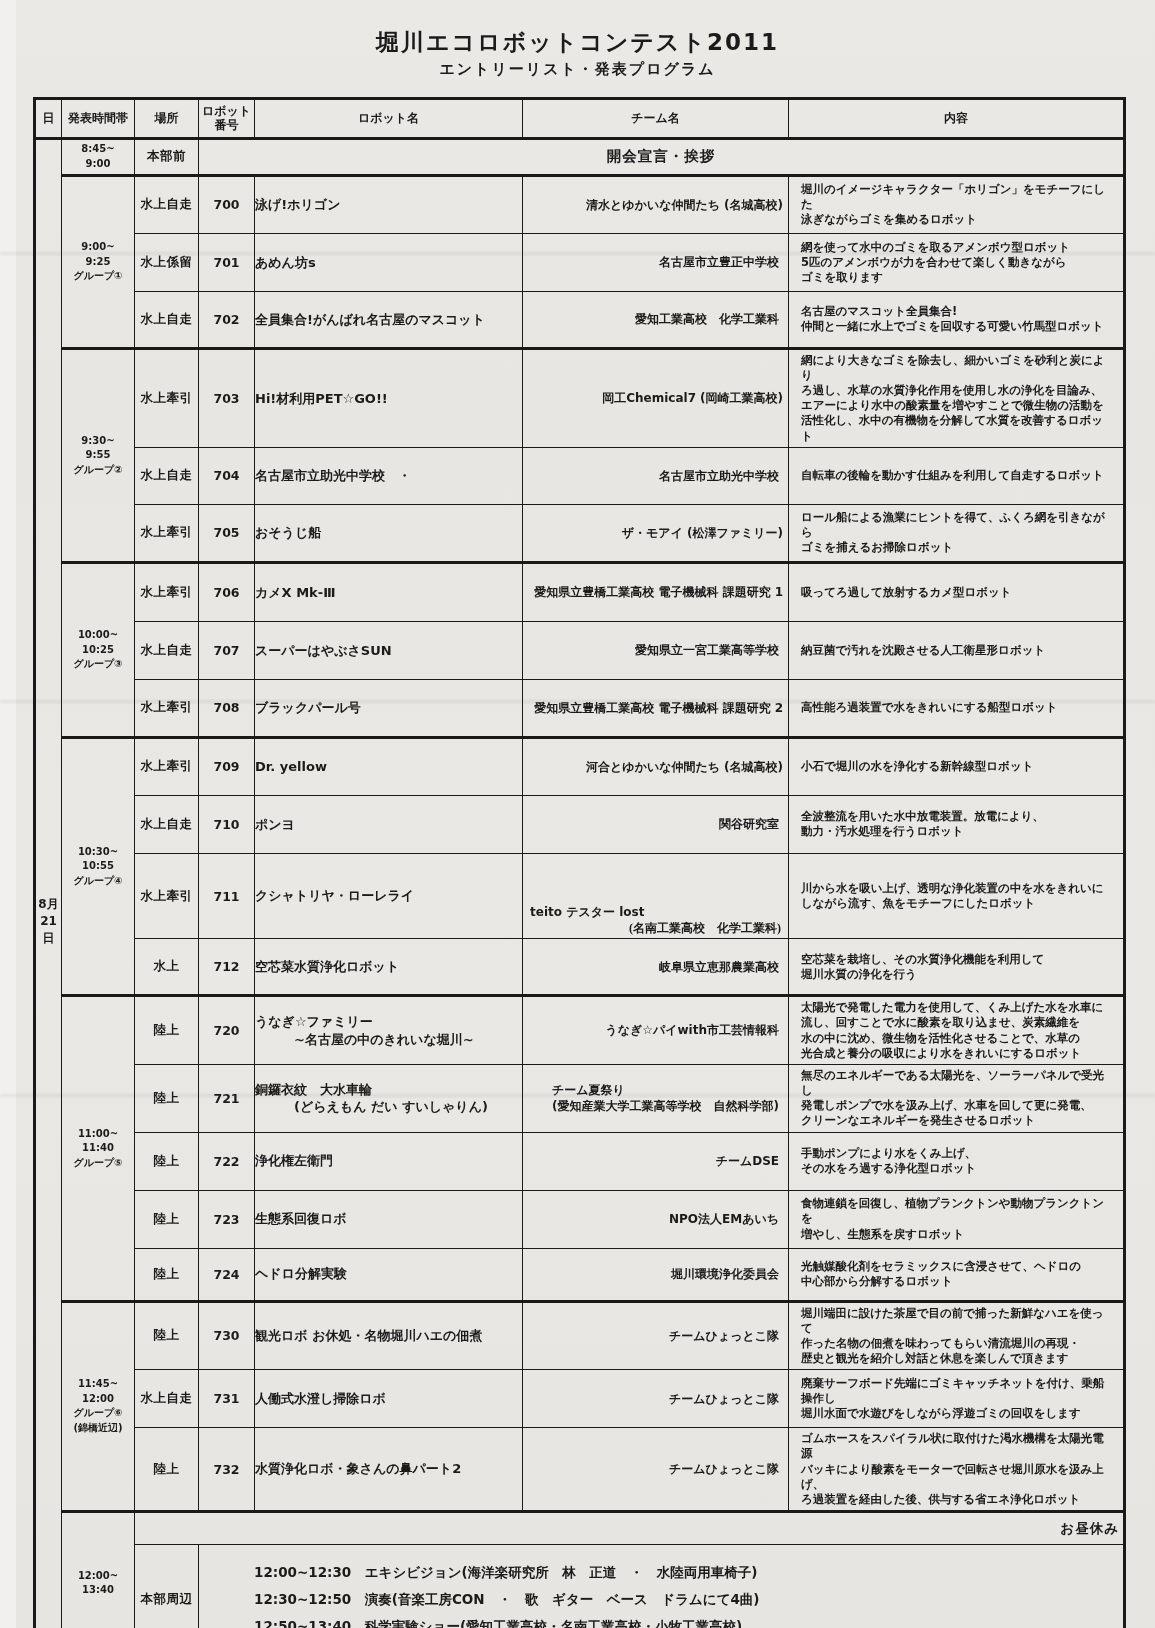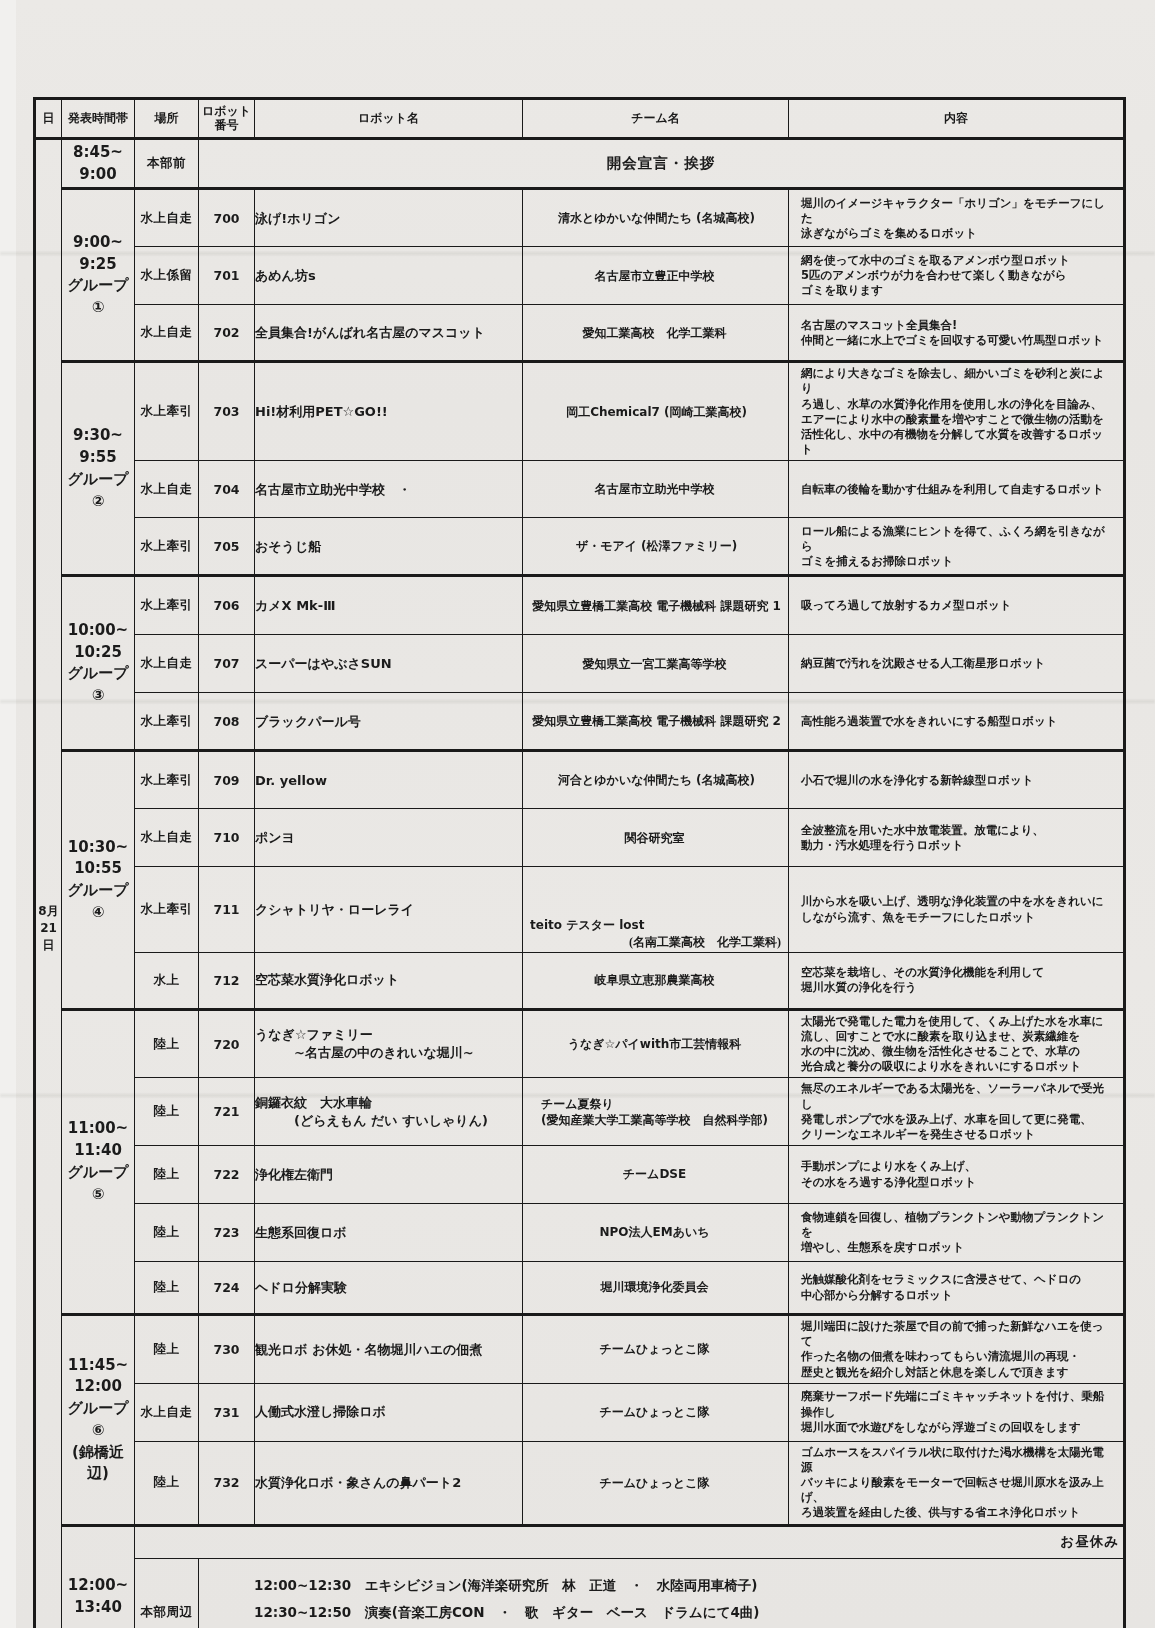--- a/index.html
+++ b/index.html
@@ -16,43 +16,47 @@
 
   table.program{position:absolute;top:97px;left:33px;width:1090px;border-collapse:collapse;
                 table-layout:fixed;border:3px solid #1a1a1a;}
   td,th{border:1.5px solid #1a1a1a;vertical-align:middle;padding:2px 4px;
         overflow:hidden;}
   th{font-size:12px;font-weight:bold;text-align:center;white-space:pre-line;line-height:1.2;
      border-bottom:3px solid #1a1a1a;padding:4px 1px;}
   tr.gs td{border-top:3px solid #1a1a1a;}
 
   .c-day{text-align:center;font-size:12px;font-weight:600;white-space:pre-line;line-height:1.4;padding:0;}
-  .c-time{text-align:center;font-size:15px;font-weight:600;white-space:pre-line;line-height:1.45;padding:2px 0;}
+  .c-time{text-align:center;font-size:10px;font-weight:600;white-space:pre-line;line-height:1.45;padding:2px 0;}
   .c-place{text-align:center;font-size:12.5px;font-weight:600;letter-spacing:0.5px;}
   .c-no{text-align:center;font-size:12.5px;font-weight:600;}
   .c-name{font-size:13px;font-weight:600;white-space:pre-line;line-height:1.35;padding-left:0;}
   .c-team{font-size:12px;font-weight:600;padding-left:7px;padding-right:5px;}
-  .team-wrap{display:flex;justify-content:center;align-items:flex-start;gap:4px;}
+  .team-wrap{display:flex;justify-content:flex-end;align-items:flex-start;gap:4px;}
   .team-wrap span{white-space:pre-line;line-height:1.35;}
   td.aff2 .team-wrap{display:block;margin-top:48px;}
   td.aff2 .taff{display:block;text-align:right;margin-right:2px;font-family:Liberation Serif, serif;}
   .c-desc{font-size:11.5px;font-weight:600;white-space:pre-line;line-height:1.32;padding:3px 12px;}
   .c-span{text-align:center;font-size:14.5px;font-weight:bold;letter-spacing:1px;margin-top:28px;}
   .c-lunch{text-align:right;font-size:13.5px;font-weight:bold;letter-spacing:1px;}
   .c-program{font-size:13.5px;font-weight:600;white-space:pre-line;line-height:2.0;padding-left:55px;}
 </style>
 </head>
 <body>
 
 <div class="paper">
   <div class="edge-left"></div>
   <div class="fold" style="top:252px"></div>
   <div class="fold" style="top:700px"></div>
   <div class="fold" style="top:1094px"></div>
 
+  <div class="title-block">
+    <div class="title">堀川エコロボットコンテスト2011</div>
+    <div class="subtitle">エントリーリスト・発表プログラム</div>
+  </div>
 
   <table class="program">
     <colgroup>
       <col style="width:27px">
         <col style="width:73px">
         <col style="width:64px">
         <col style="width:56px">
       <col style="width:268px">
         <col style="width:266px">
         <col style="width:336px">

